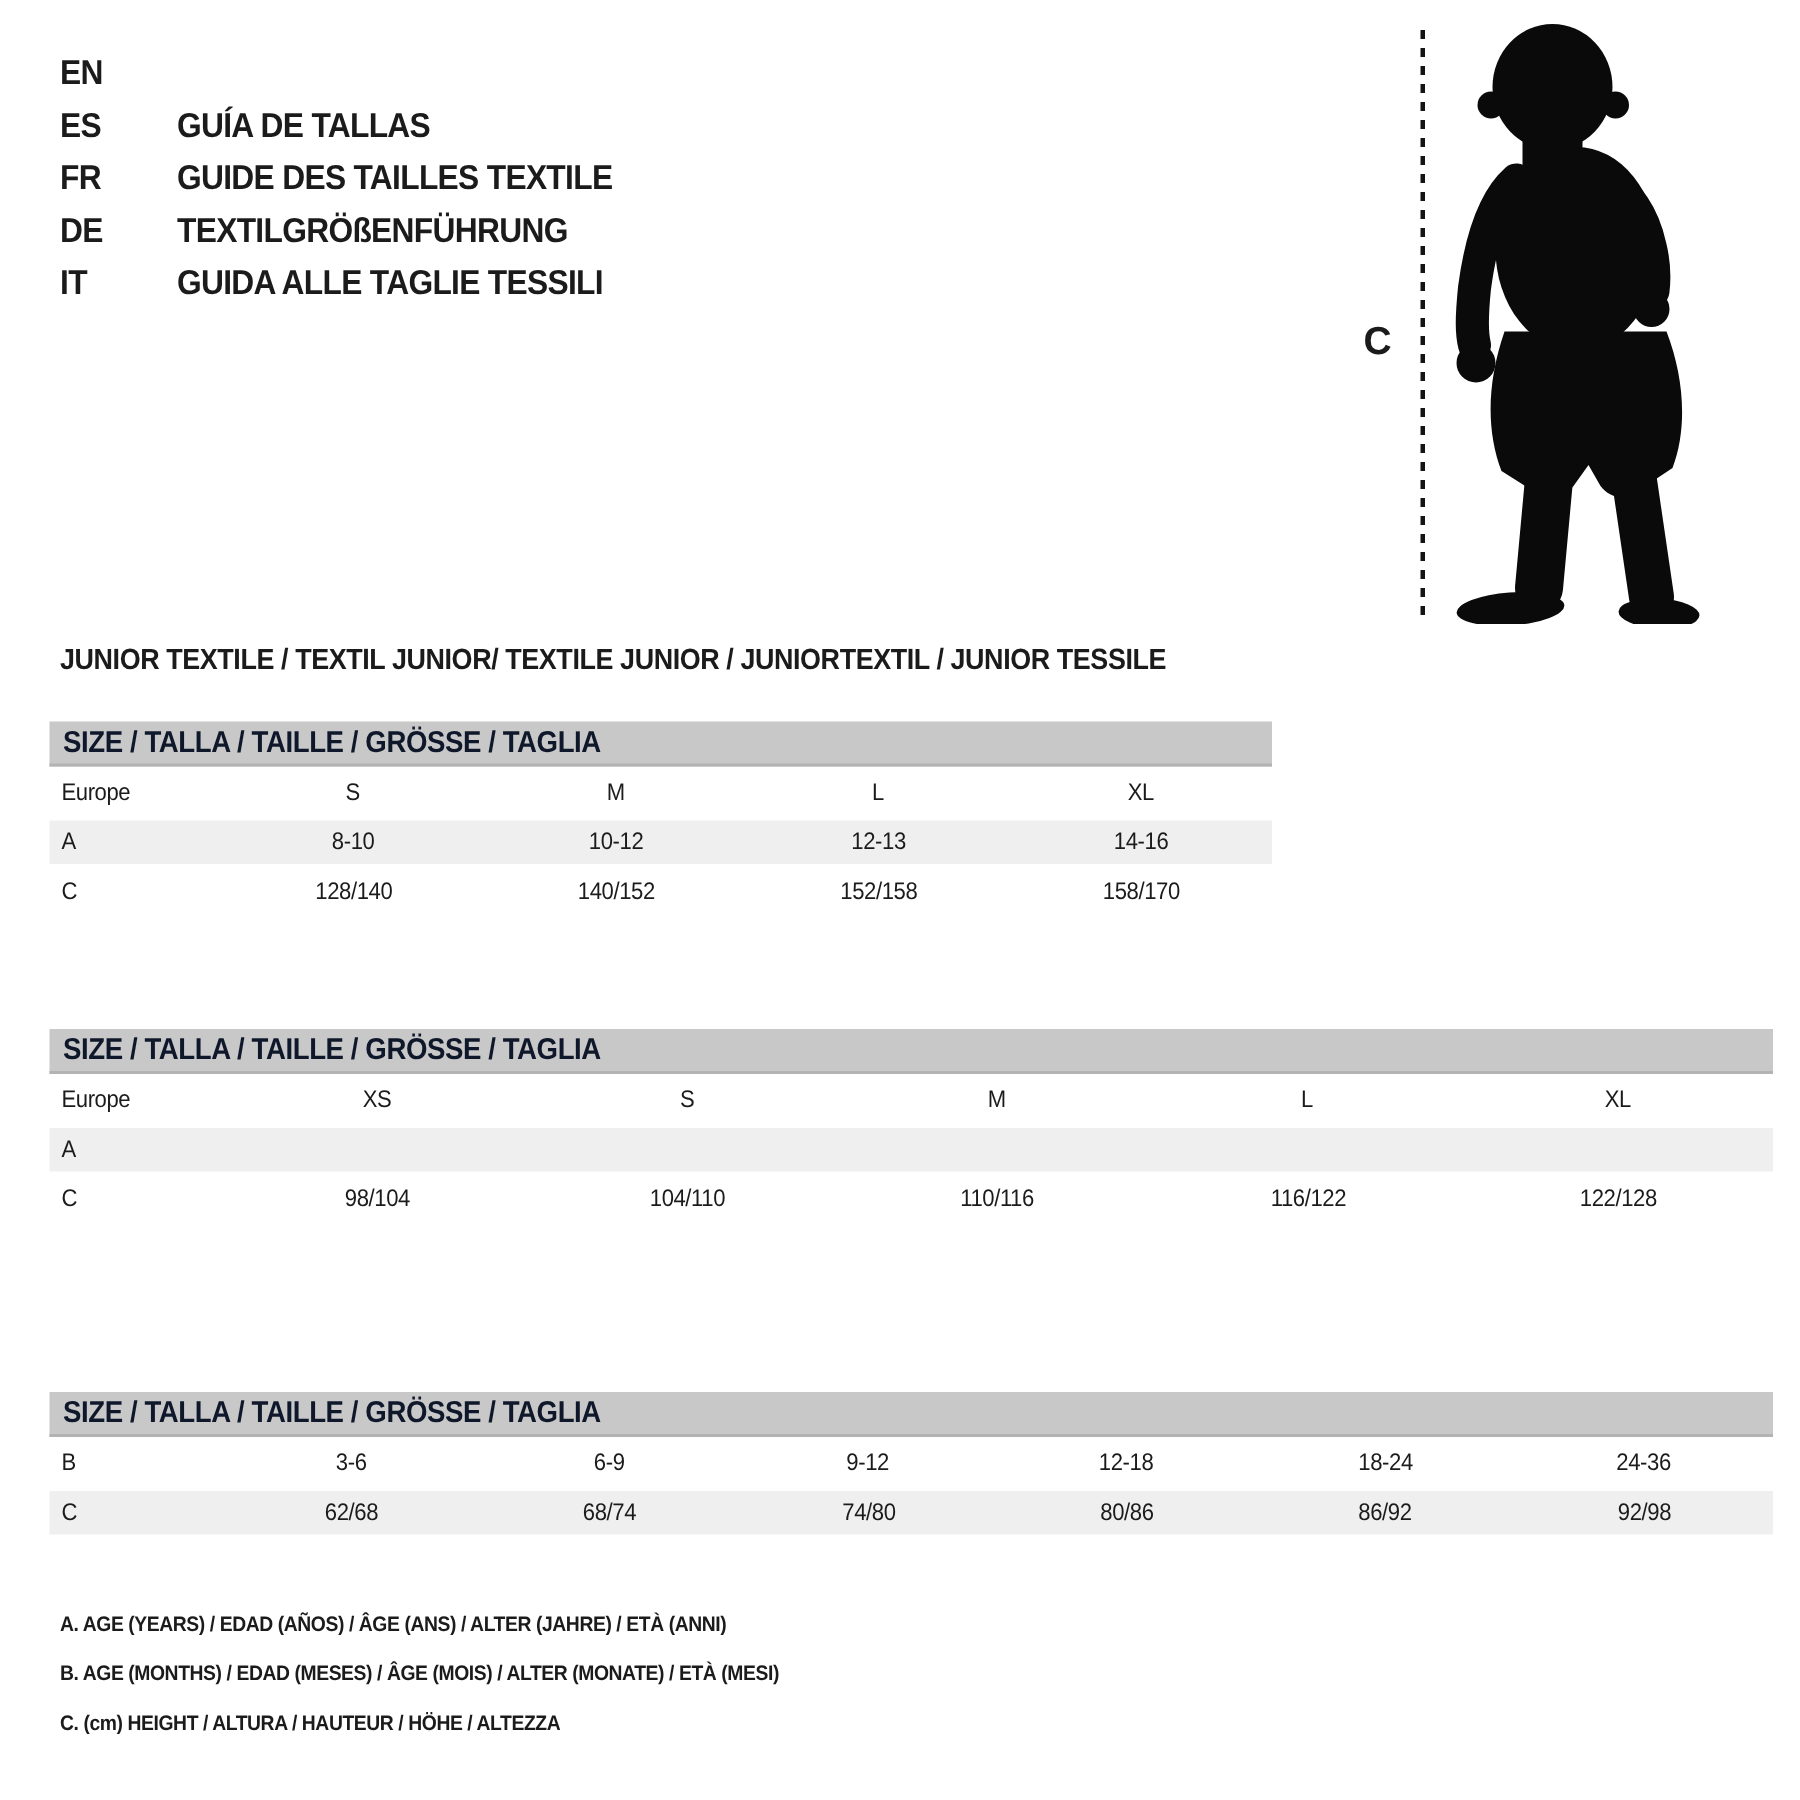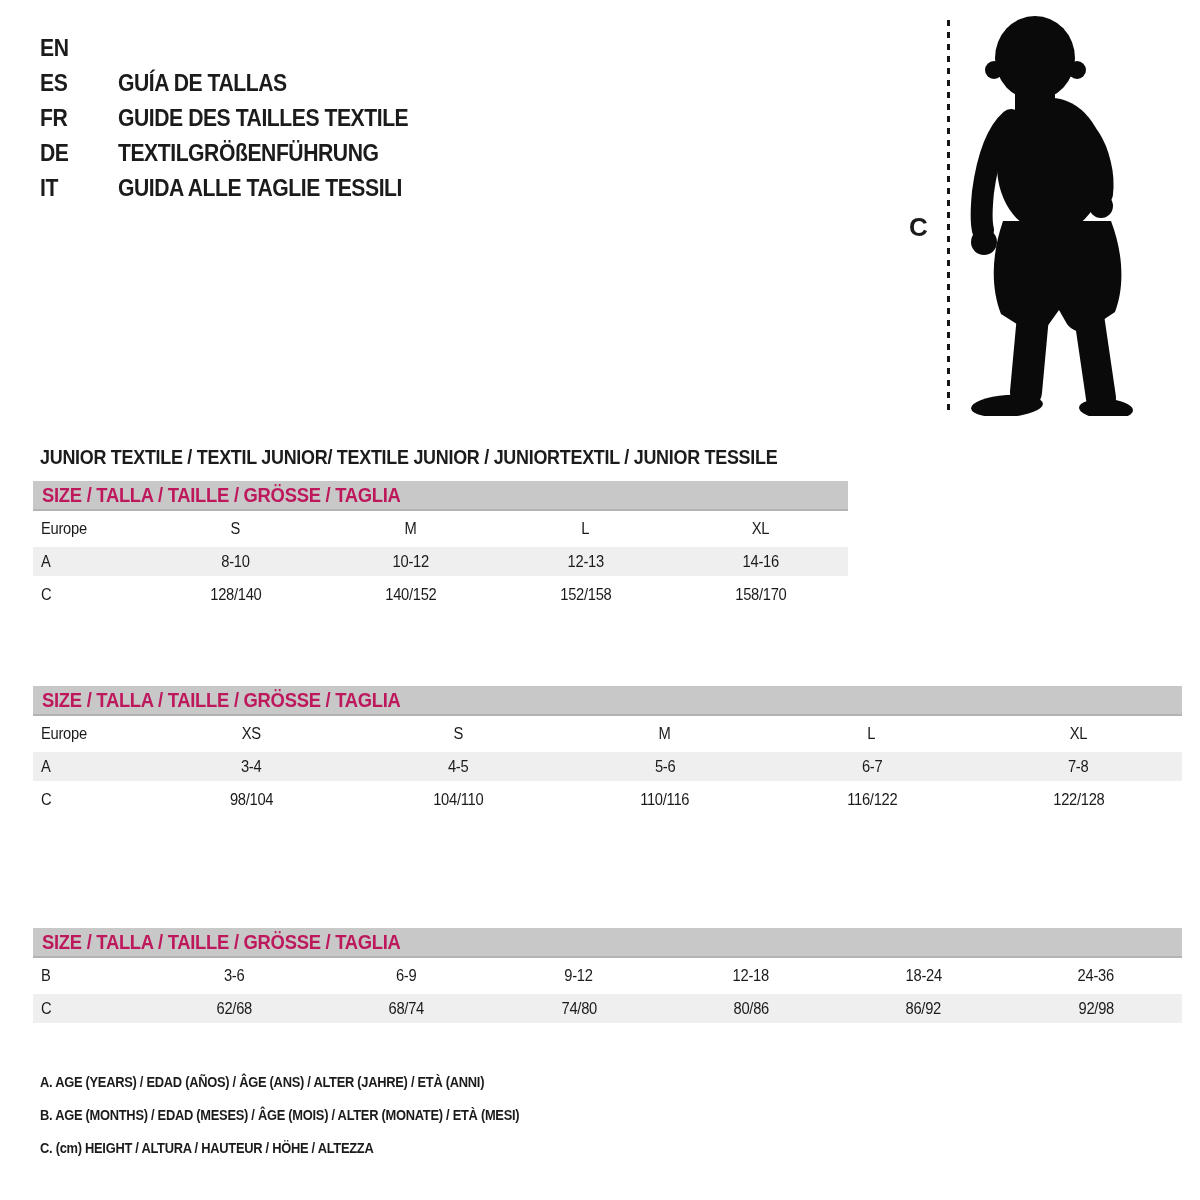--- a/index.html
+++ b/index.html
@@ -69,21 +69,21 @@
 
   
   .sec-title {
     position: absolute;
     left: 40px;
     font-weight: 700;
     font-size: 19.5px;
     letter-spacing: -0.3px;
     white-space: nowrap;
   }
-  #junior-title { top: 446px; }
+  #junior-title { top: 429px; }
   #children-title { top: 641px; }
   #babies-title { top: 845px; line-height: 33px; white-space: normal; width: 1120px; }
   .sub-a {
     font-size: 0.62em;
     vertical-align: sub;
     font-weight: 700;
   }
 
   
   .size-table {
@@ -97,21 +97,21 @@
   .size-bar {
     height: 30px;
     background: #c8c8c8;
     border-bottom: 2px solid #b3b3b3;
     display: flex;
     align-items: center;
     padding-left: 9px;
     box-sizing: border-box;
     font-weight: 700;
     font-size: 20px;
-    color: #be185d;
+    color: #0f172a;
     letter-spacing: -0.3px;
     margin-bottom: 3px;
   }
   .t-row {
     display: flex;
     height: 29px;
     align-items: center;
     margin-bottom: 4px;
     font-weight: 400;
     font-size: 16px;
@@ -230,27 +230,20 @@
       <span class="t-cells">
         <span class="t-cell"><span class="cond-c">XS</span></span>
         <span class="t-cell"><span class="cond-c">S</span></span>
         <span class="t-cell"><span class="cond-c">M</span></span>
         <span class="t-cell"><span class="cond-c">L</span></span>
         <span class="t-cell"><span class="cond-c">XL</span></span>
       </span>
     </div>
     <div class="t-row stripe">
       <span class="t-label"><span class="cond">A</span></span>
-      <span class="t-cells">
-        <span class="t-cell"><span class="cond-c">3-4</span></span>
-        <span class="t-cell"><span class="cond-c">4-5</span></span>
-        <span class="t-cell"><span class="cond-c">5-6</span></span>
-        <span class="t-cell"><span class="cond-c">6-7</span></span>
-        <span class="t-cell"><span class="cond-c">7-8</span></span>
-      </span>
     </div>
     <div class="t-row">
       <span class="t-label"><span class="cond">C</span></span>
       <span class="t-cells">
         <span class="t-cell"><span class="cond-c">98/104</span></span>
         <span class="t-cell"><span class="cond-c">104/110</span></span>
         <span class="t-cell"><span class="cond-c">110/116</span></span>
         <span class="t-cell"><span class="cond-c">116/122</span></span>
         <span class="t-cell"><span class="cond-c">122/128</span></span>
       </span>

